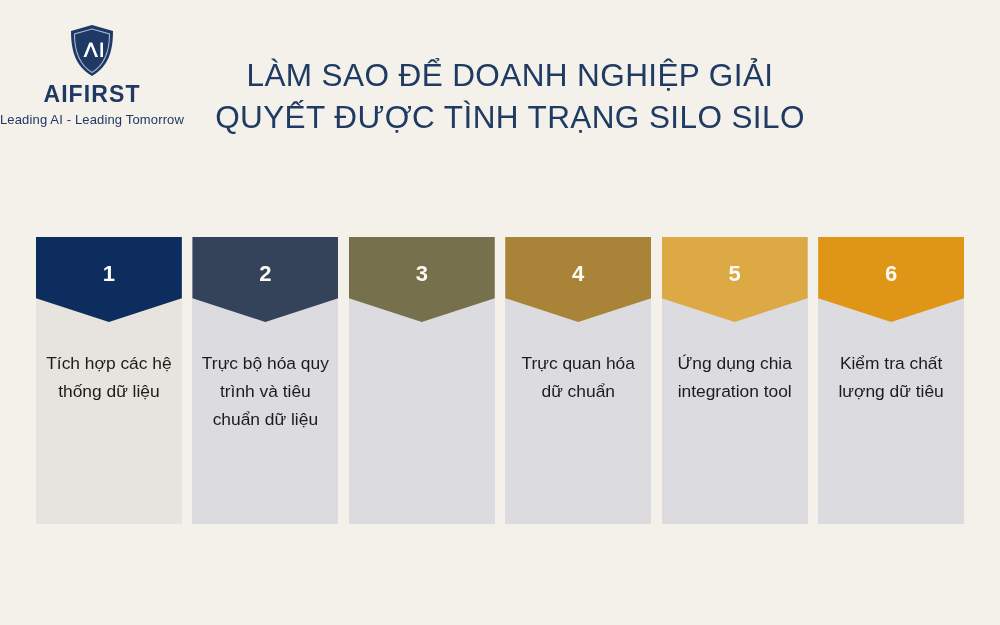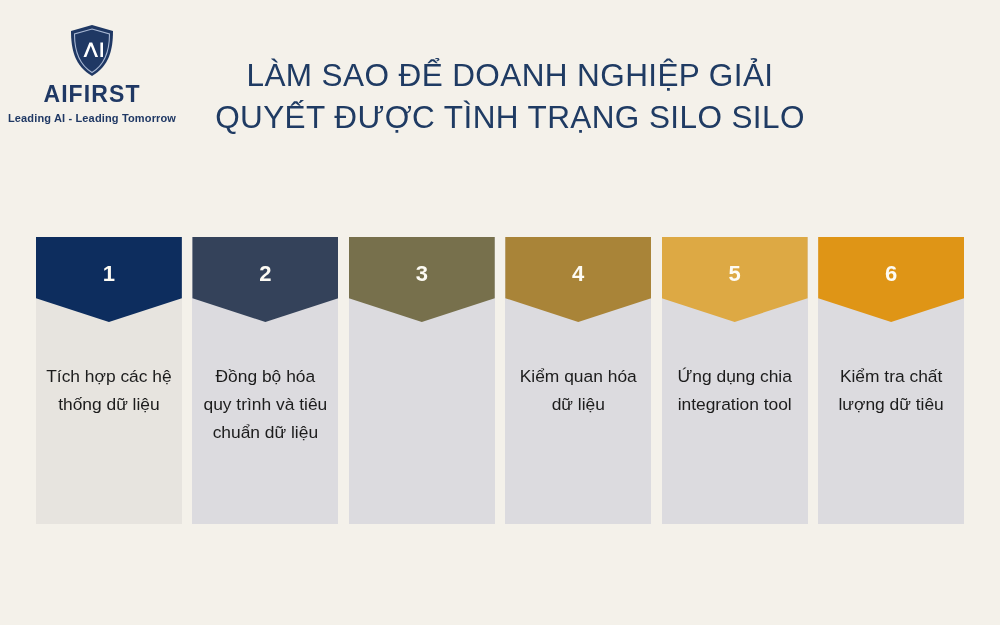--- a/index.html
+++ b/index.html
@@ -46,22 +46,22 @@
     font-size: 23px;
     font-weight: 700;
     letter-spacing: 1.1px;
     color: #1f3864;
     line-height: 1;
     font-family: "Liberation Sans", sans-serif;
   }
 
   #brand-tagline {
     margin-top: 7px;
-    font-size: 11px;
-    font-weight: 700;
+    font-size: 13px;
+    font-weight: 400;
     letter-spacing: 0.15px;
     color: #1f3864;
     line-height: 1;
     white-space: nowrap;
   }
 
   #page-title {
     position: absolute;
     left: 180px;
     top: 55px;
@@ -109,21 +109,21 @@
   }
 
   .card-number {
     font-size: 22px;
     font-weight: 700;
     color: #fdfbf4;
     line-height: 1;
   }
 
   .card-label {
-    margin-top: 40px;
+    margin-top: 27px;
     width: 100%;
     padding: 0 9px;
     text-align: center;
     font-size: 17.4px;
     line-height: 1.62;
     color: #1c1c1c;
     font-weight: 400;
     word-wrap: break-word;
   }
 </style>
@@ -156,34 +156,34 @@
     <div class="card-header" style="background: rgb(13, 45, 94);">
       <span class="card-number">1</span>
     </div>
     <div class="card-label">Tích hợp các hệ thống dữ liệu</div>
   </div>
 
   <div class="step-card">
     <div class="card-header" style="background: rgb(52, 66, 90);">
       <span class="card-number">2</span>
     </div>
-    <div class="card-label">Đồng bộ hóa quy trình và tiêu chuẩn dữ liệu</div>
+    <div class="card-label">Trực bộ hóa quy trình và tiêu chuẩn dữ liệu</div>
   </div>
 
   <div class="step-card">
     <div class="card-header" style="background: rgb(119, 112, 76);">
       <span class="card-number">3</span>
     </div>
   </div>
 
   <div class="step-card">
     <div class="card-header" style="background: rgb(169, 132, 56);">
       <span class="card-number">4</span>
     </div>
-    <div class="card-label">Kiểm quan hóa dữ liệu</div>
+    <div class="card-label">Trực quan hóa dữ chuẩn</div>
   </div>
 
   <div class="step-card">
     <div class="card-header" style="background: rgb(221, 169, 68);">
       <span class="card-number">5</span>
     </div>
     <div class="card-label">Ứng dụng chia integration tool</div>
   </div>
 
   <div class="step-card">

